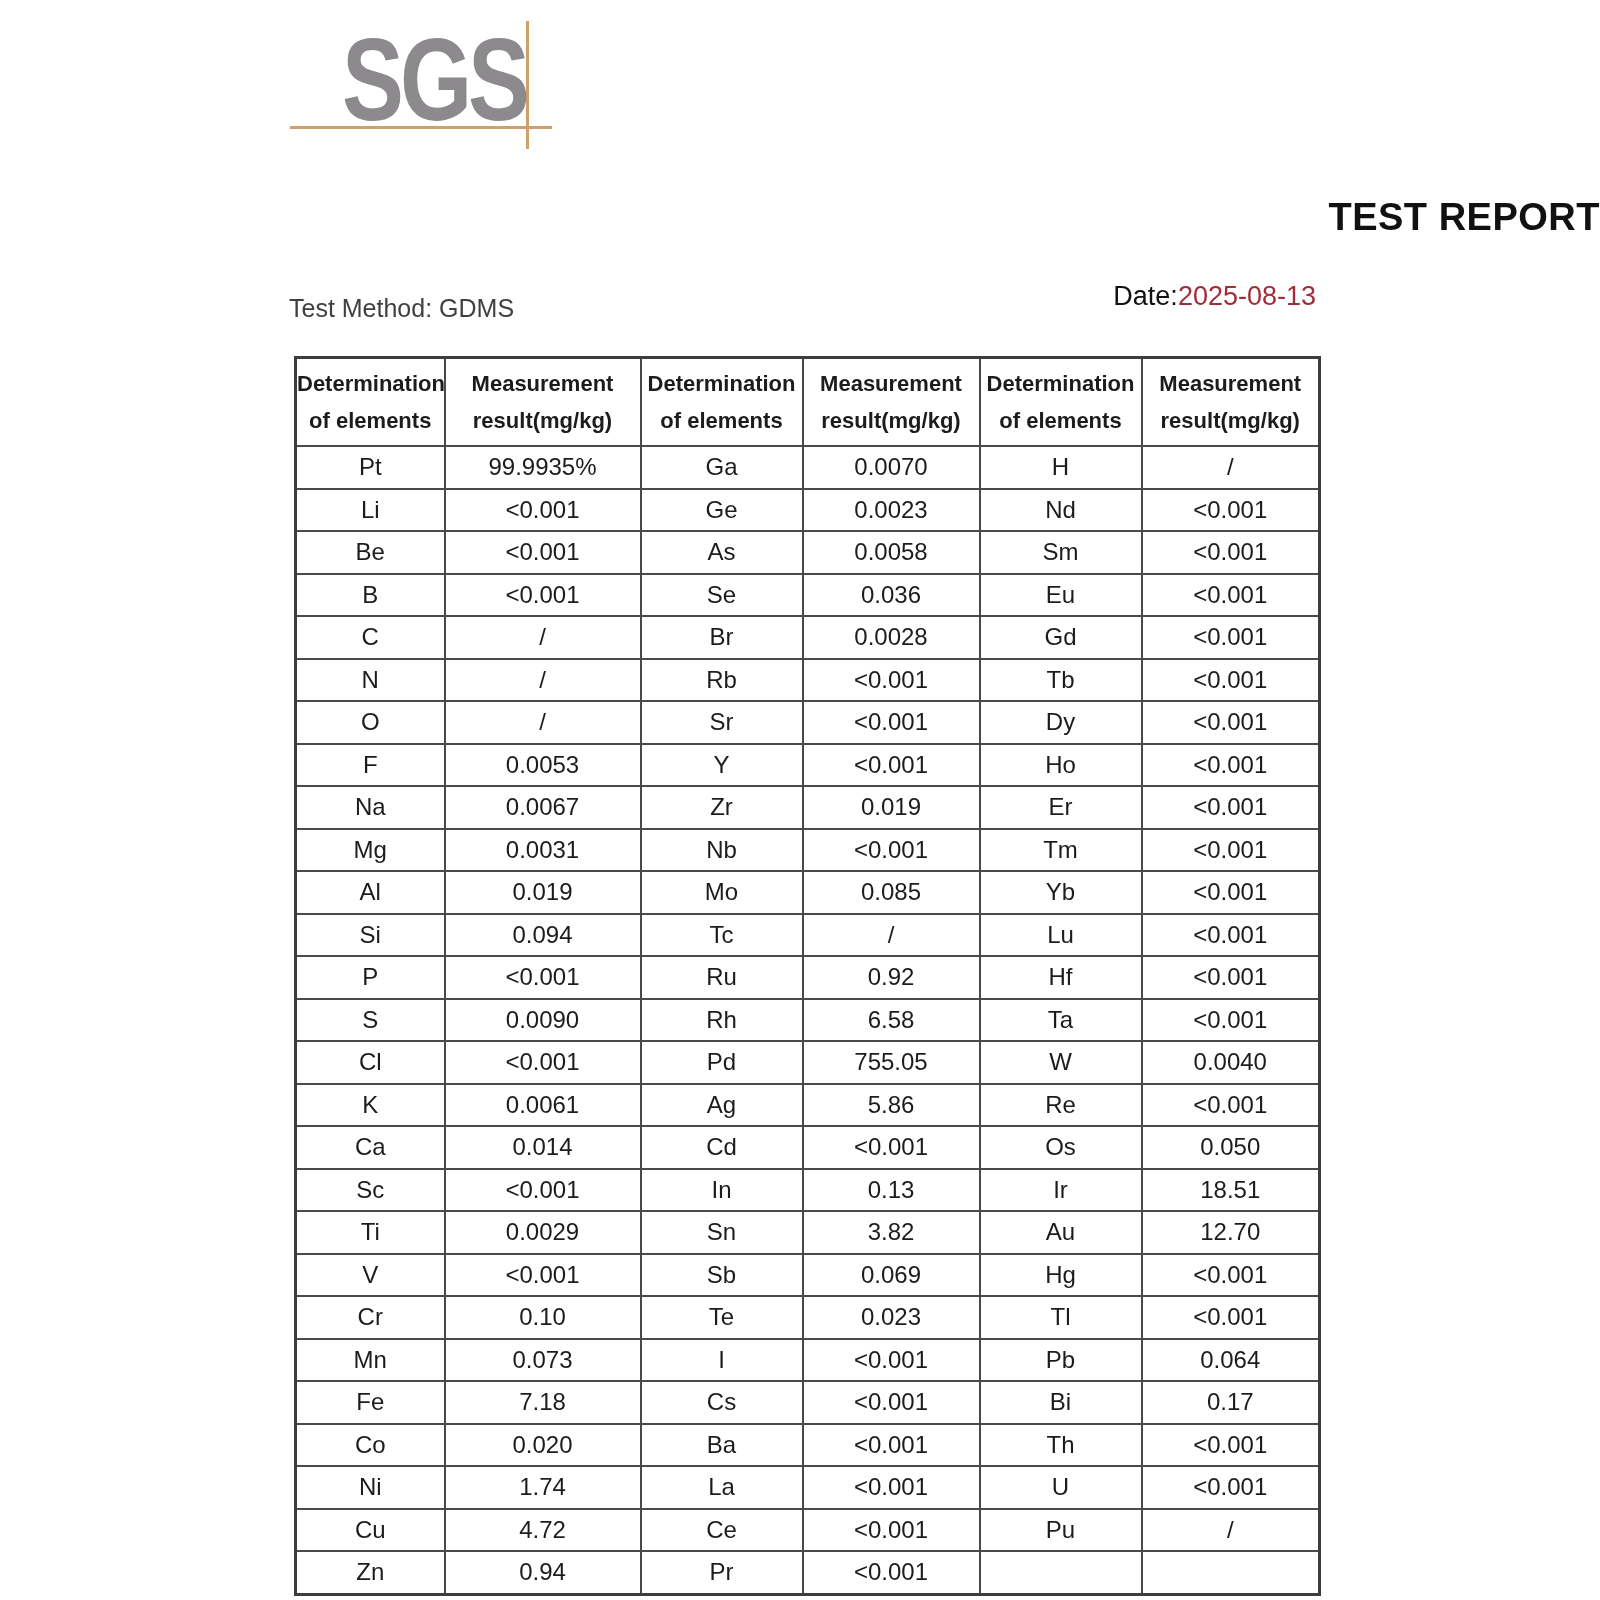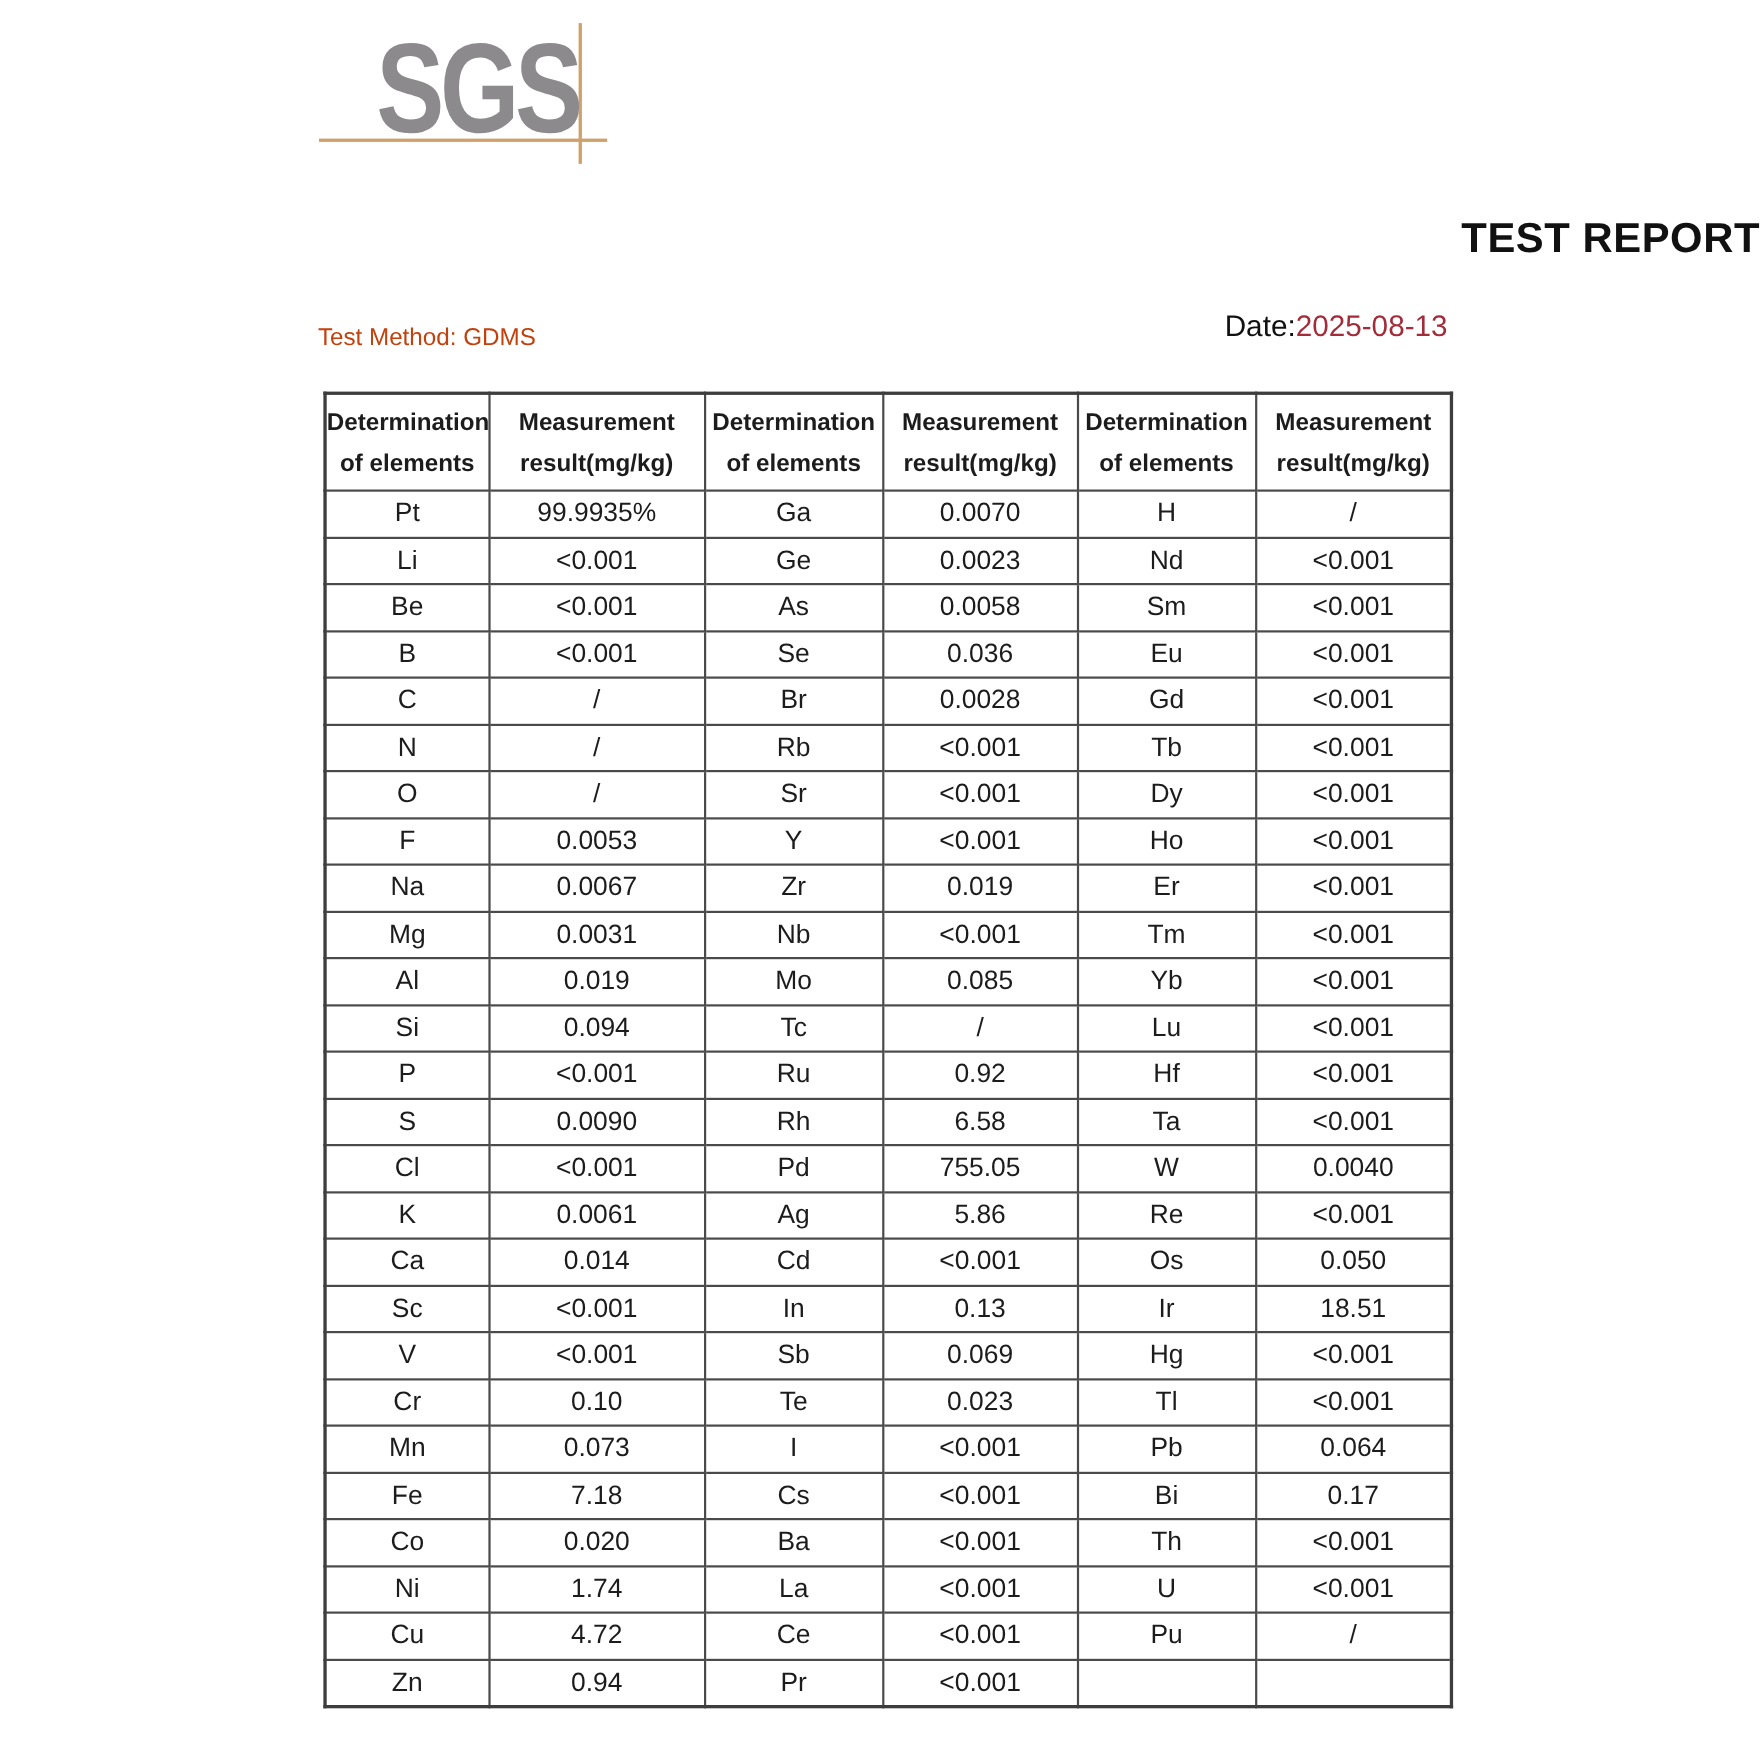--- a/index.html
+++ b/index.html
@@ -32,21 +32,21 @@
   
   .title {
     position: absolute; left: 0; top: 196px; width: 1600px;
     text-align: right; font-size: 38px; font-weight: bold;
     color: #111111; letter-spacing: 0.5px;
   }
 
   
   .date-line { position: absolute; top: 281px; right: 284px; font-size: 27px; color: #111111; white-space: nowrap; }
   .date-value { margin-left: 0; }
-  .method { position: absolute; left: 289px; top: 294px; font-size: 22px; color: #c2410c; }
+  .method { position: absolute; left: 289px; top: 294px; font-size: 25px; color: #404040; }
 
   
   .report-table {
     position: absolute; left: 294px; top: 356px; width: 1024px;
     border-collapse: collapse; table-layout: fixed;
     border: 3px solid #3d3d3d;
   }
   .report-table th, .report-table td {
     border: 2px solid #4a4a4a;
     text-align: center; vertical-align: middle;
@@ -257,20 +257,28 @@
         </tr>
         <tr>
           <td>Sc</td>
           <td>&lt;0.001</td>
           <td>In</td>
           <td>0.13</td>
           <td>Ir</td>
           <td>18.51</td>
         </tr>
         <tr>
+          <td>Ti</td>
+          <td>0.0029</td>
+          <td>Sn</td>
+          <td>3.82</td>
+          <td>Au</td>
+          <td>12.70</td>
+        </tr>
+        <tr>
           <td>V</td>
           <td>&lt;0.001</td>
           <td>Sb</td>
           <td>0.069</td>
           <td>Hg</td>
           <td>&lt;0.001</td>
         </tr>
         <tr>
           <td>Cr</td>
           <td>0.10</td>

